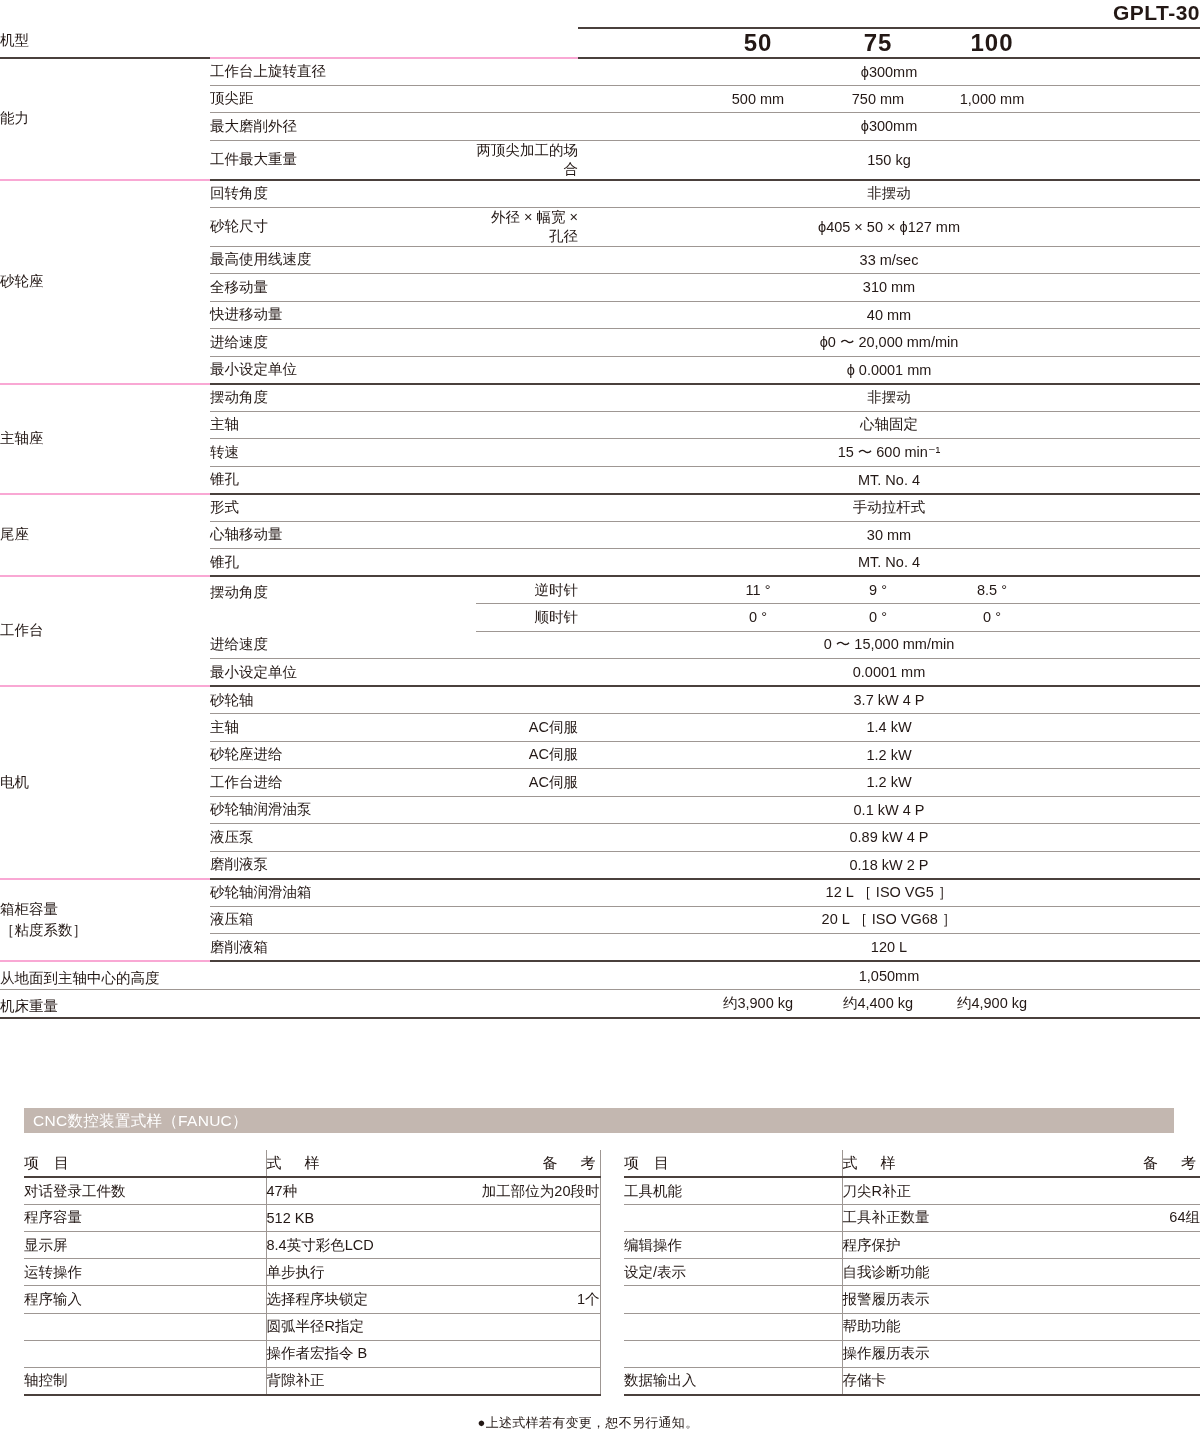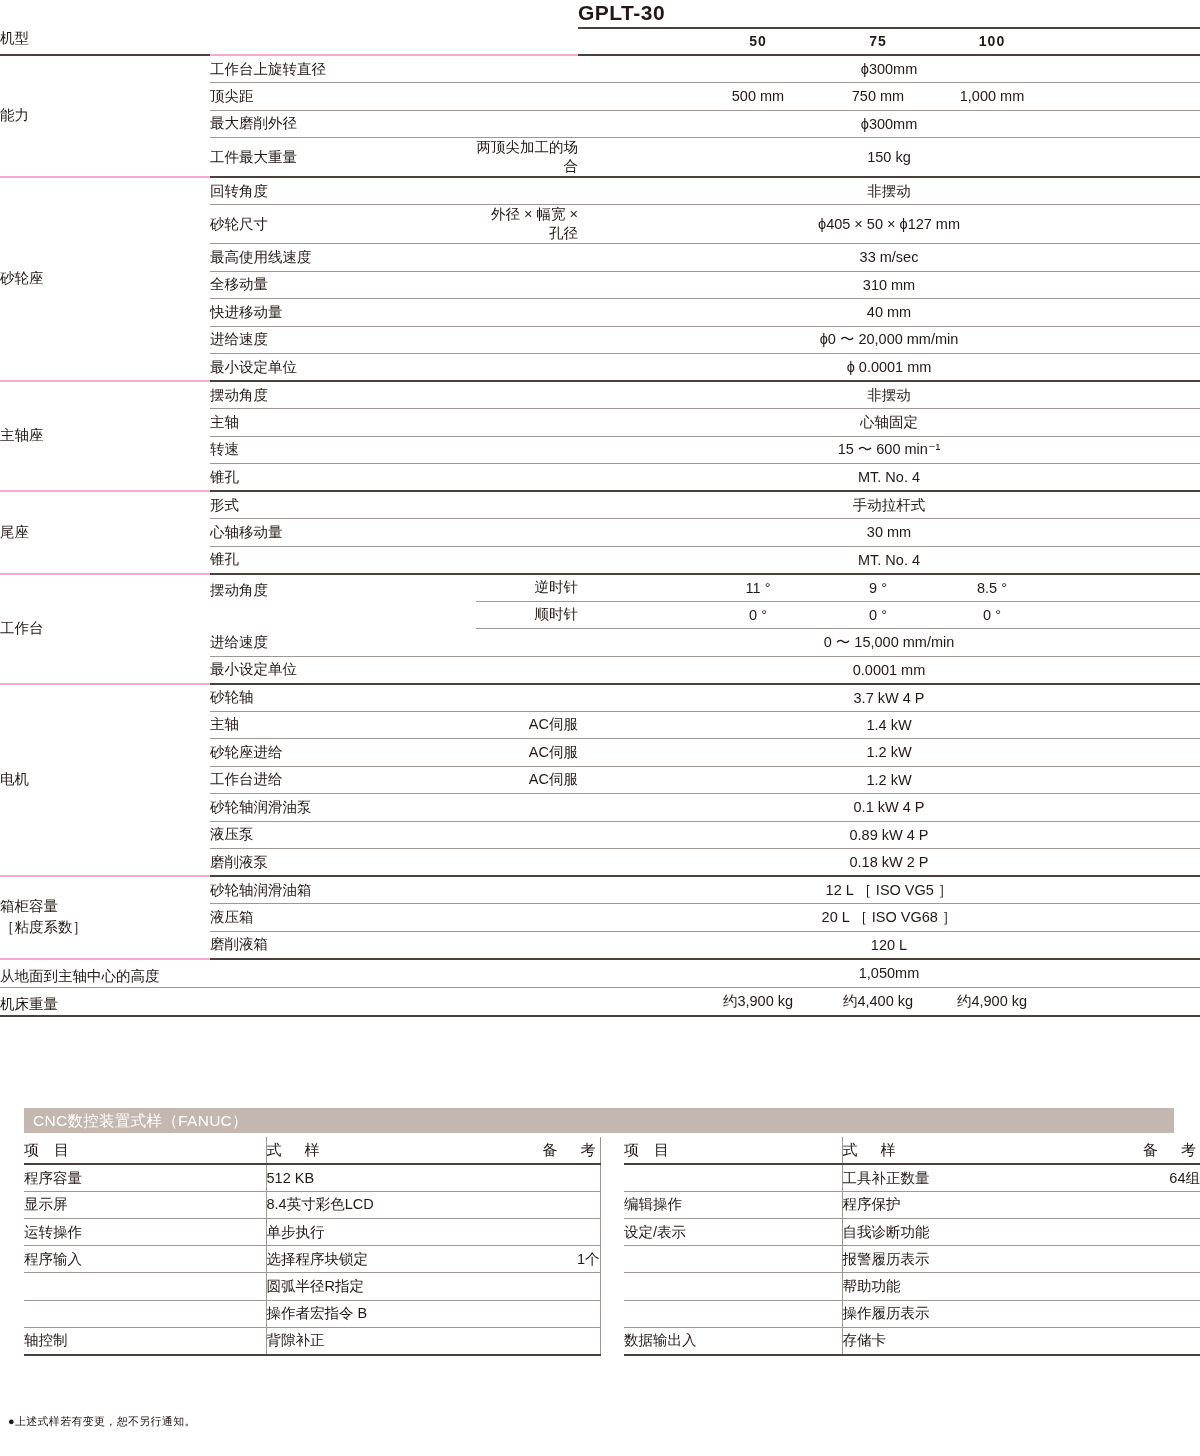--- a/index.html
+++ b/index.html
@@ -65,31 +65,31 @@
   .val {
     text-align: center;
     border-left: 1px solid #9e9793;
   }
   .val-span {
     text-align: center;
     border-left: 1px solid #9e9793;
   }
 
   .model-head {
-    text-align: left;
+    text-align: right;
     font-weight: bold;
     font-size: 21px;
     letter-spacing: 0.5px;
     border-left: 1px solid #9e9793;
     border-bottom: 1px solid #9e9793;
   }
   .sub-head {
     text-align: center;
     font-weight: bold;
-    font-size: 14px;
+    font-size: 24px;
     letter-spacing: 1px;
     border-left: 1px solid #9e9793;
   }
   .sub-head-blank { border-left: 1px solid #9e9793; }
 
   .nb { border-bottom: 0 !important; }
 
   
   #cnc-wrap {
     position: absolute;
@@ -105,21 +105,21 @@
     font-size: 15.5px;
     line-height: 25px;
     padding-left: 9px;
     letter-spacing: 0.3px;
   }
   #cnc-table {
     width: 1200px;
     border-collapse: collapse;
     table-layout: fixed;
     font-size: 14.5px;
-    margin-top: 4px;
+    margin-top: 17px;
   }
   #cnc-table td {
     height: 27.2px;
     padding: 0;
     vertical-align: middle;
     border: 0;
     border-bottom: 1px solid #9e9793;
   }
   #cnc-table tr.hdr td { border-bottom: 2px solid #4a403c; font-size: 15px; }
   #cnc-table tr.last td { border-bottom: 2px solid #4a403c; }
@@ -131,24 +131,24 @@
   .cn-gap   { width: 24px; border-bottom: 0 !important; border-left: 1px solid #9e9793; }
   .cn-item2 { width: 218px; padding-left: 8px; }
   .cn-spec2 { width: 228px; padding-left: 9px; border-left: 1px solid #9e9793; }
   .cn-rem2  { width: 130px; text-align: right; padding-right: 10px; }
 
   .sp-hdr { letter-spacing: 4px; }
   .rm-hdr { letter-spacing: 4px; }
 
   #footnote {
     position: absolute;
-    left: 8px; top: 1414px;
+    left: 0; top: 1414px;
     width: 1176px;
-    text-align: left;
-    font-size: 11px;
+    text-align: center;
+    font-size: 13px;
     letter-spacing: 0.3px;
   }
 </style>
 </head>
 <body>
 
 <table id="spec-table">
   <colgroup>
     <col class="c-cat">
       <col class="c-item">
@@ -385,20 +385,30 @@
           <td class="cn-item">项　目</td>
           <td class="cn-spec sp-hdr">式　样</td>
           <td class="cn-rem rm-hdr">备　考</td>
           <td class="cn-gap"></td>
           <td class="cn-item2">项　目</td>
           <td class="cn-spec2 sp-hdr">式　样</td>
           <td class="cn-rem2 rm-hdr">备　考</td>
         </tr>
         <tr class="">
           <td class="cn-pad-l"></td>
+          <td class="cn-item" style="">对话登录工件数</td>
+          <td class="cn-spec">47种</td>
+          <td class="cn-rem">加工部位为20段时</td>
+          <td class="cn-gap"></td>
+          <td class="cn-item2" style="">工具机能</td>
+          <td class="cn-spec2">刀尖R补正</td>
+          <td class="cn-rem2"></td>
+        </tr>
+        <tr class="">
+          <td class="cn-pad-l"></td>
           <td class="cn-item" style="">程序容量</td>
           <td class="cn-spec">512 KB</td>
           <td class="cn-rem"></td>
           <td class="cn-gap"></td>
           <td class="cn-item2" style=""></td>
           <td class="cn-spec2">工具补正数量</td>
           <td class="cn-rem2">64组</td>
         </tr>
         <tr class="">
           <td class="cn-pad-l"></td>

